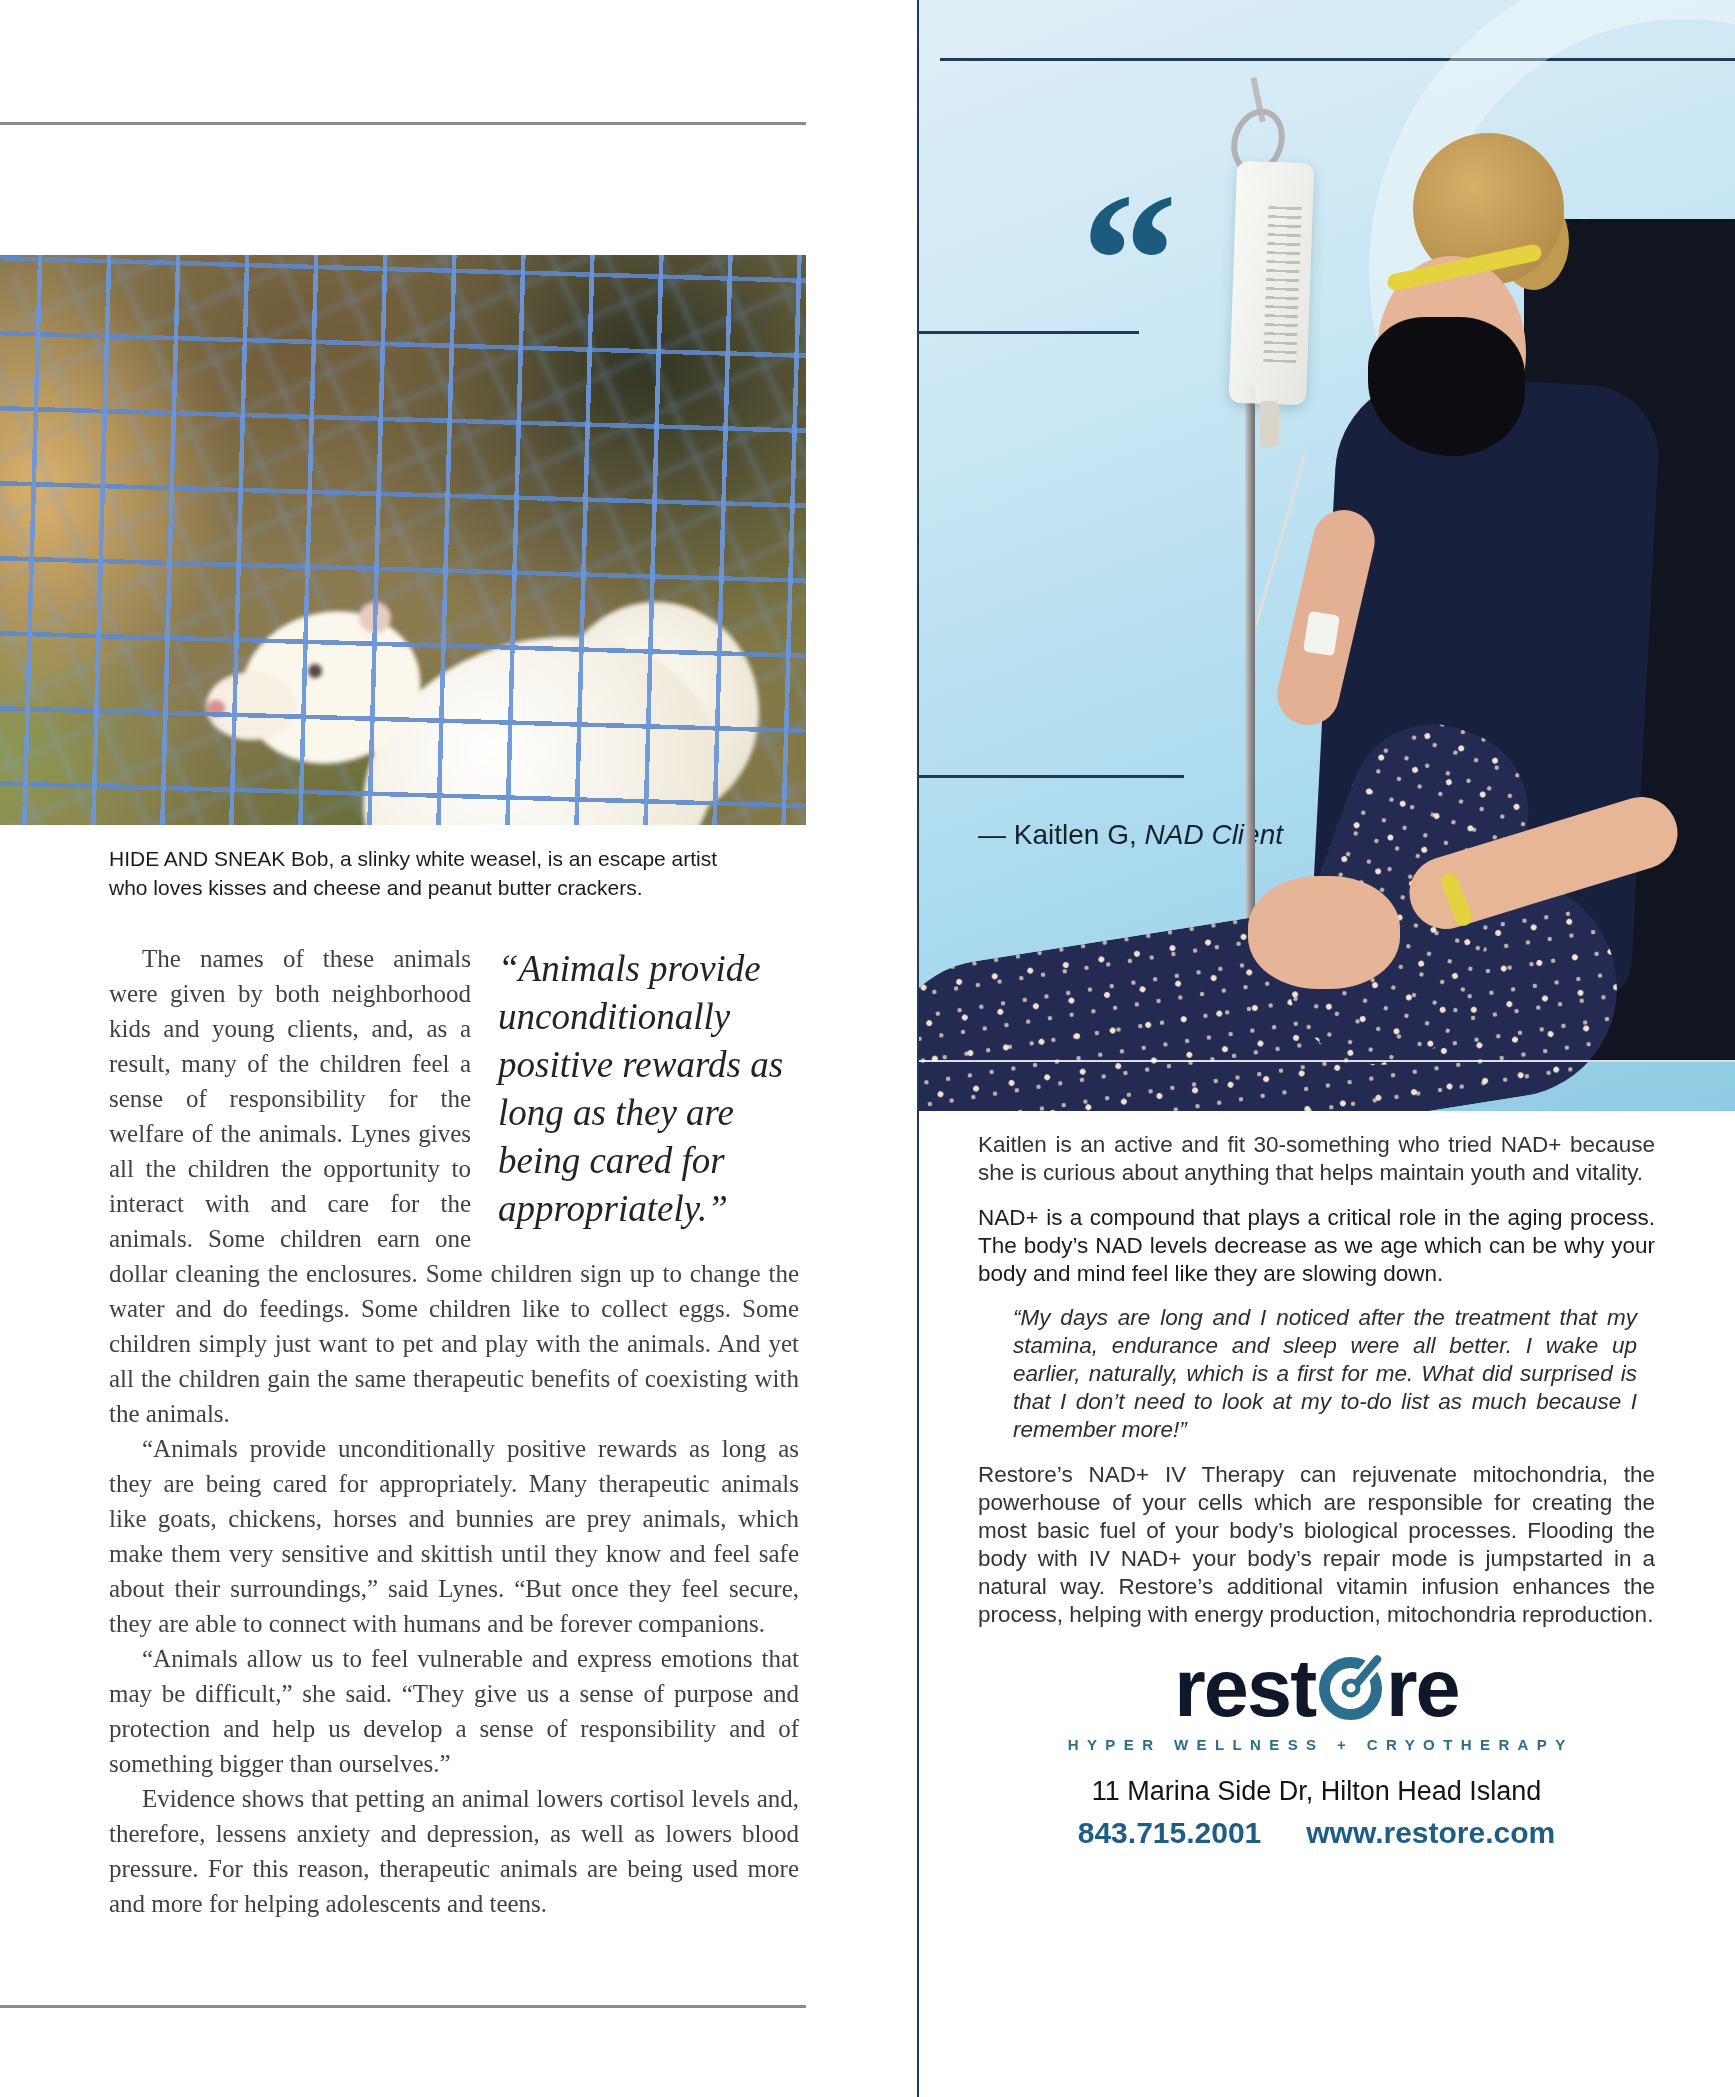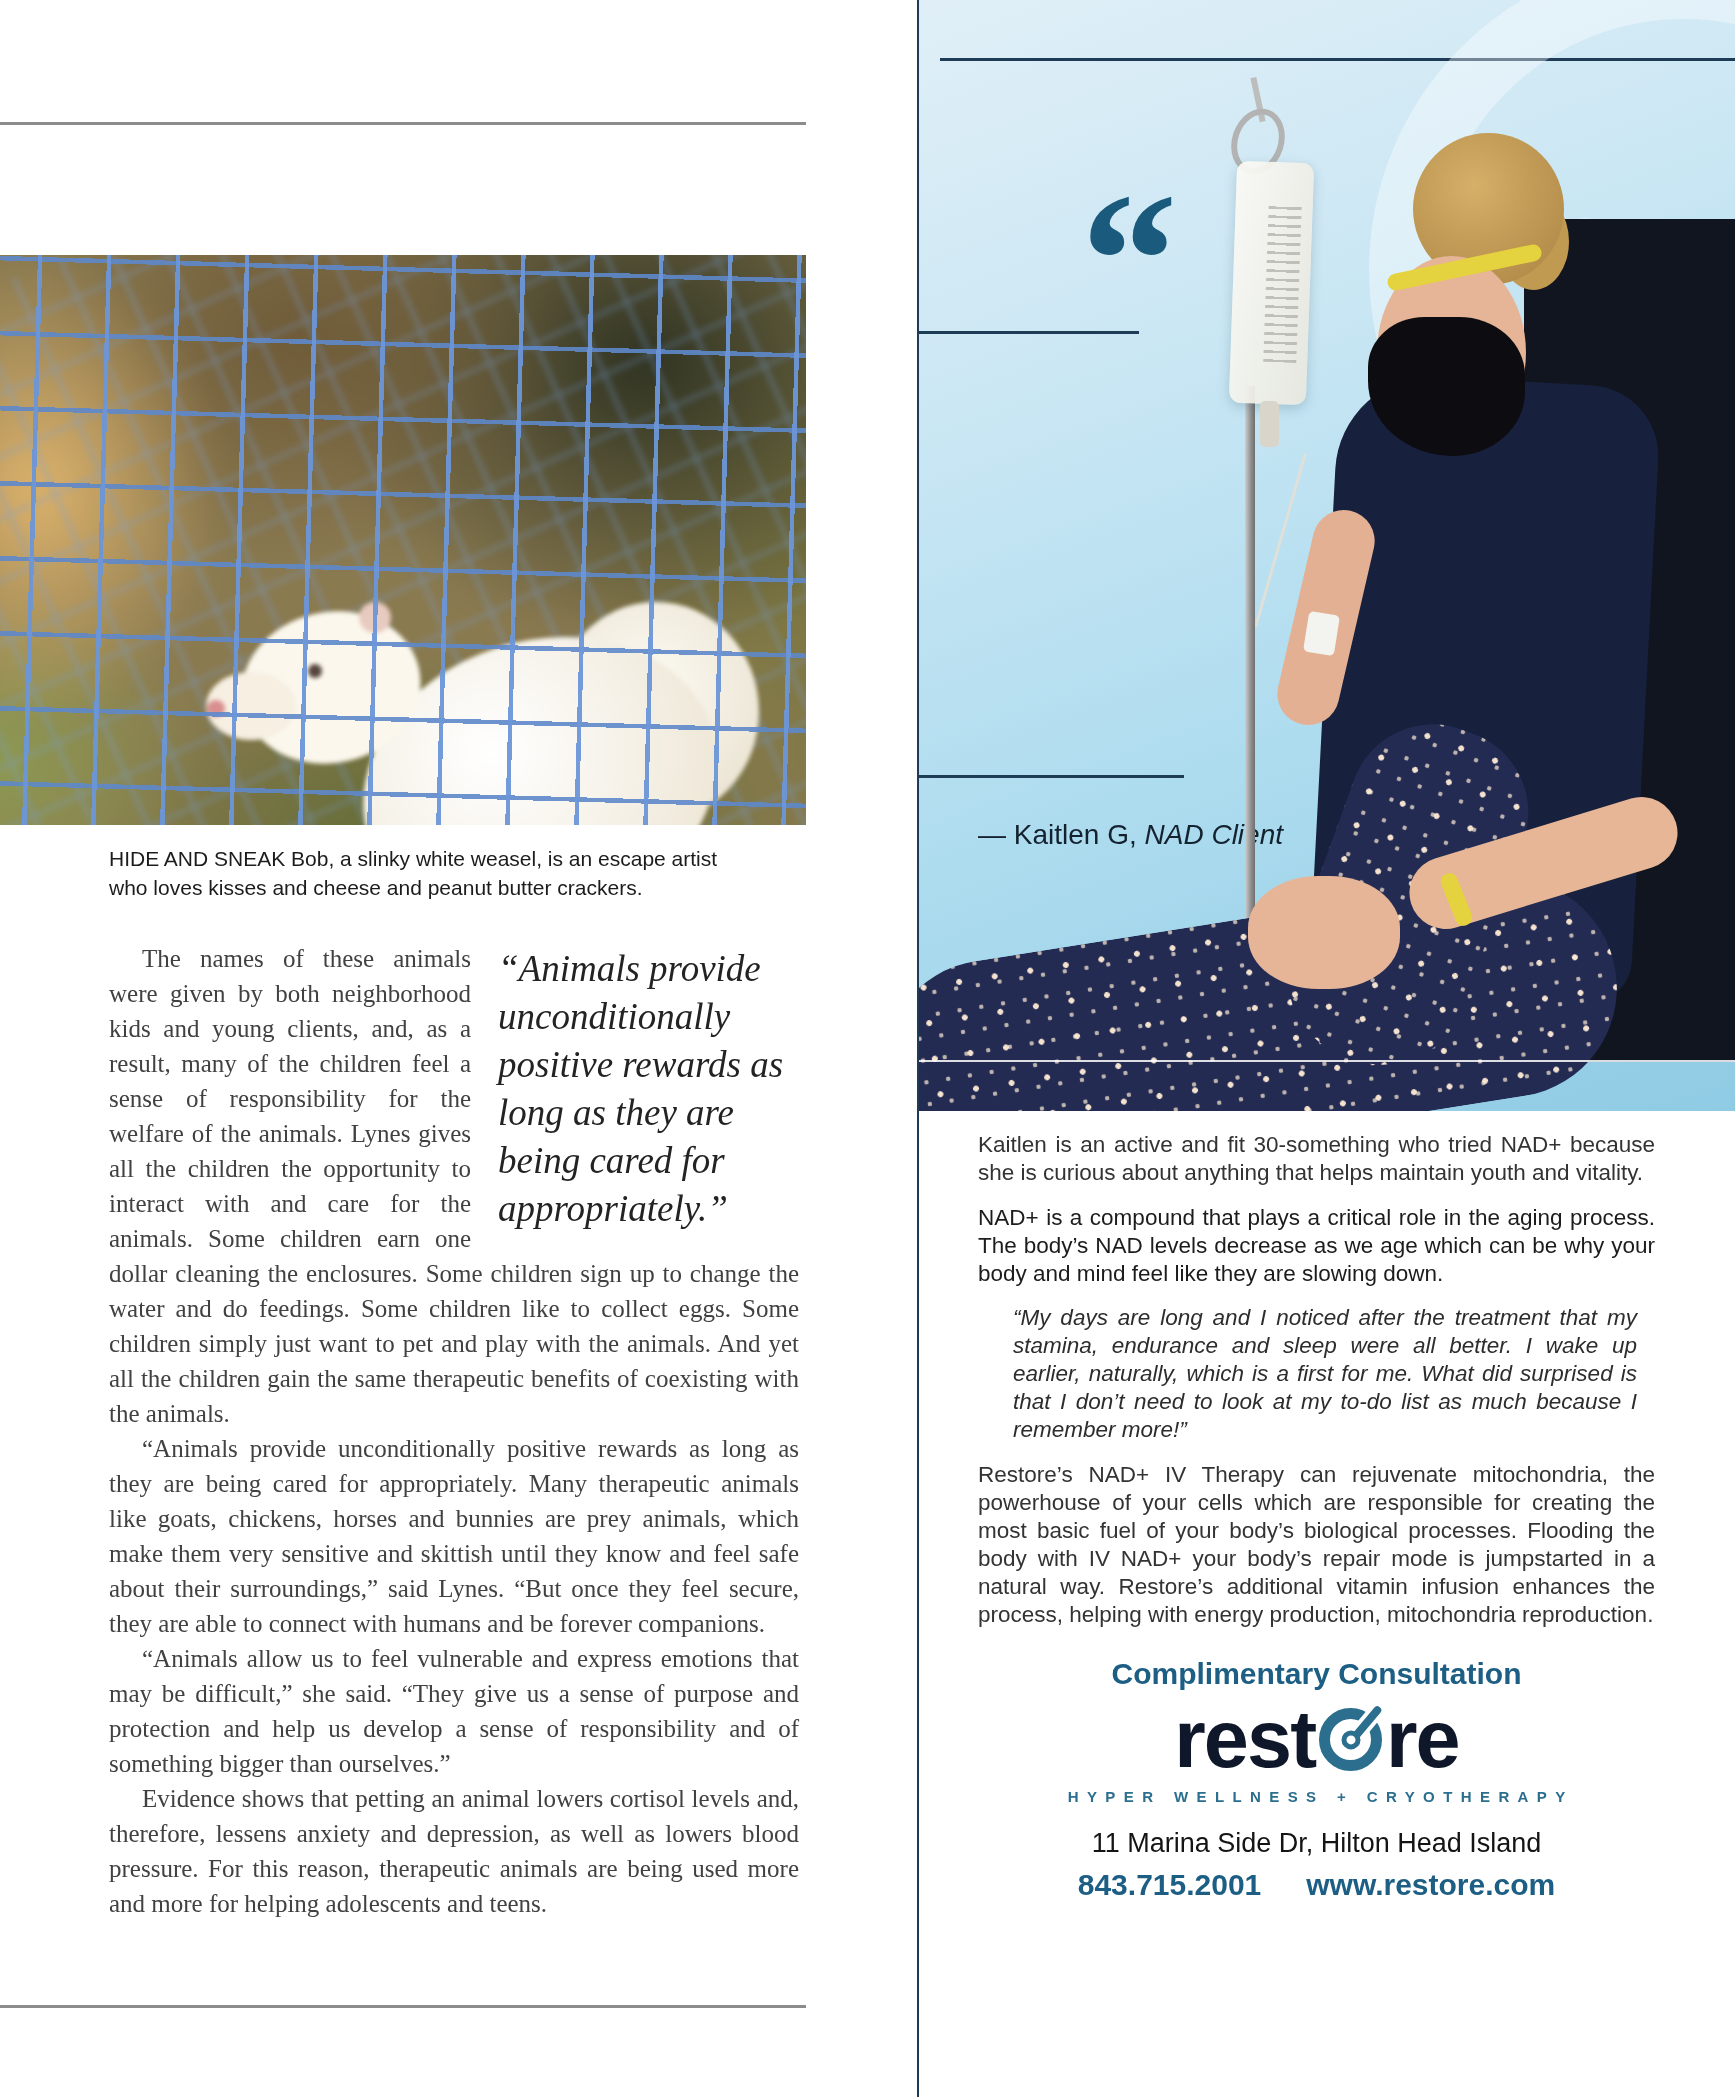--- a/index.html
+++ b/index.html
@@ -202,21 +202,20 @@
     <div class="hands"></div>
     <div class="photo-hline"></div>
   </div>
 
   <div class="ad-body">
     <p>Kaitlen is an active and fit 30-something who tried NAD+ because she is curious about anything that helps maintain youth and vitality.</p>
     <p class="bld">NAD+ is a compound that plays a critical role in the aging process. The body’s NAD levels decrease as we age which can be why your body and mind feel like they are slowing down.</p>
     <p class="qi">“My days are long and I noticed after the treatment that my stamina, endurance and sleep were all better. I wake up earlier, naturally, which is a first for me. What did surprised is that I don’t need to look at my to-do list as much because I remember more!”</p>
     <p>Restore’s NAD+ IV Therapy can rejuvenate mitochondria, the powerhouse of your cells which are responsible for creating the most basic fuel of your body’s biological processes. Flooding the body with IV NAD+ your body’s repair mode is jumpstarted in a natural way. Restore’s additional vitamin infusion enhances the process, helping with energy production, mitochondria reproduction.</p>
 
-    <div class="consult">Complimentary Consultation</div>
 
     <div class="logo-row">
       <span>rest</span><span class="gauge"><span class="gauge-needle"></span><span class="gauge-dot"></span></span><span>re</span>
     </div>
     <div class="logo-tag">HYPER WELLNESS + CRYOTHERAPY</div>
 
     <div class="addr">11 Marina Side Dr, Hilton Head Island</div>
     <div class="phoneweb">
       <span>843.715.2001</span><span class="pw-gap"></span><span>www.restore.com</span>
     </div>

